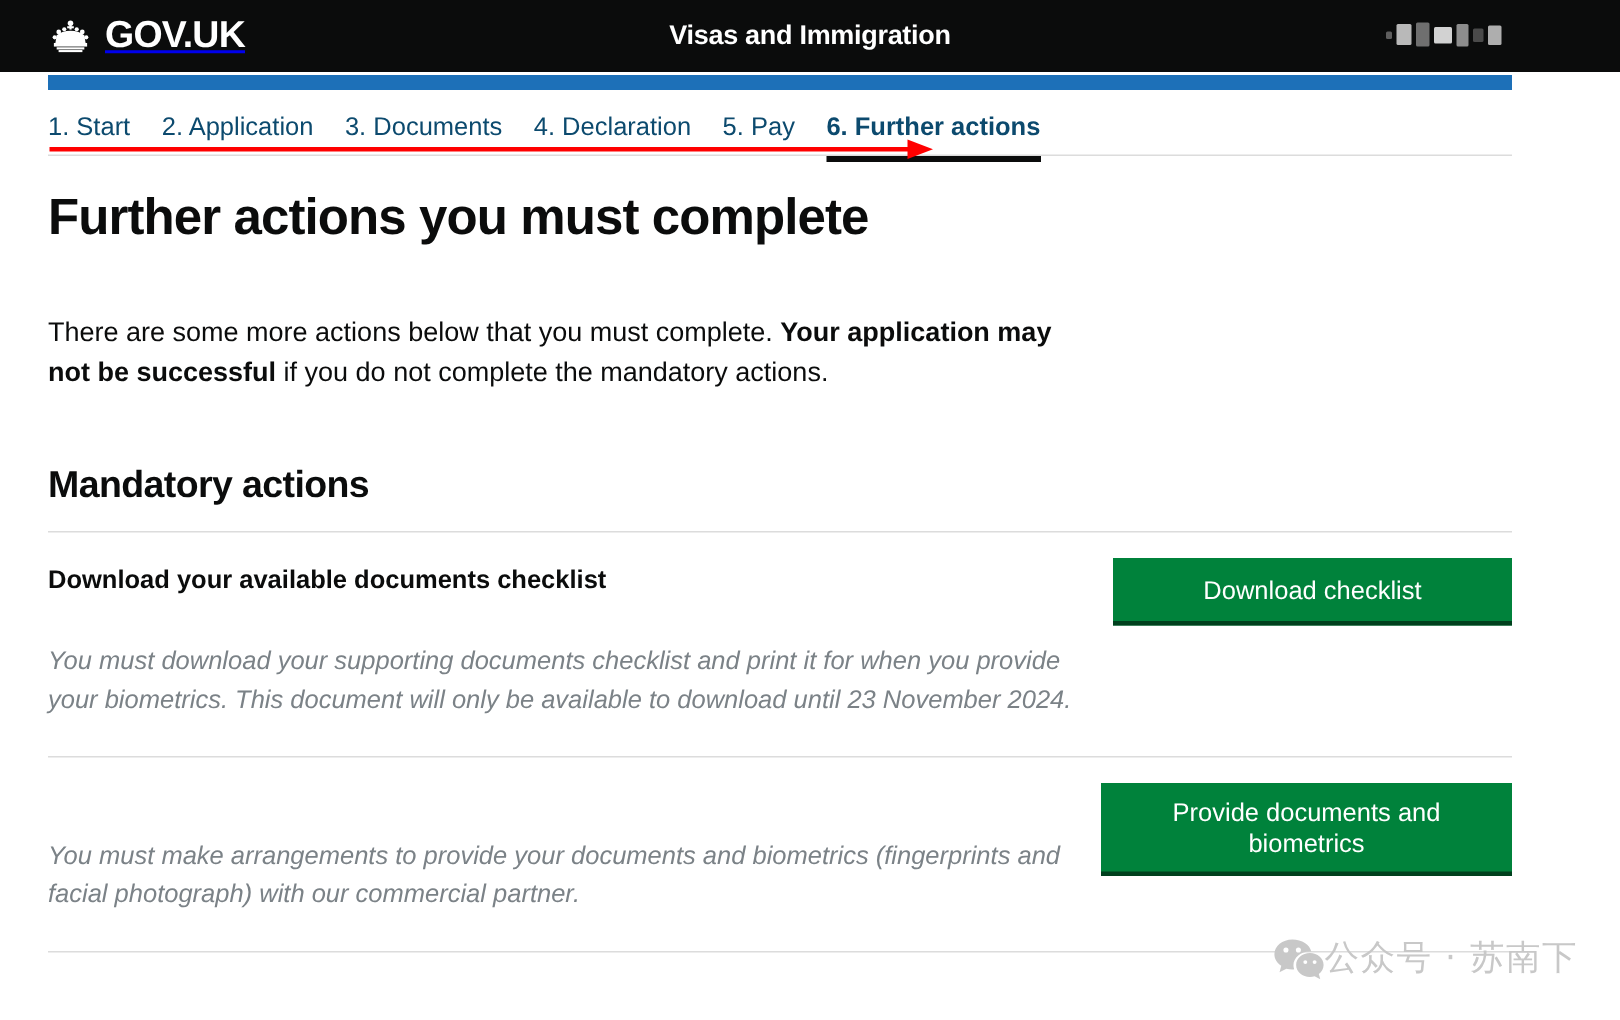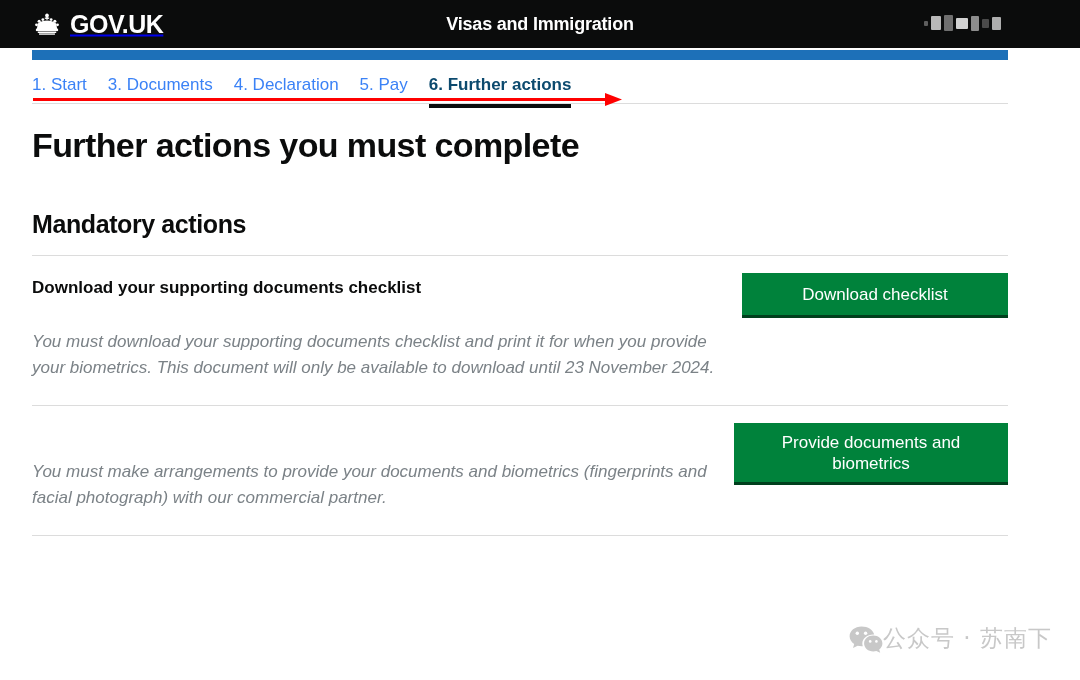--- a/index.html
+++ b/index.html
@@ -58,21 +58,21 @@
   }
 
   
   .step-nav {
     position:absolute; left:32px; top:74px;
     width:976px; height:30px;
     display:flex; align-items:flex-start;
   }
   .step {
     font-size:17px;
-    color:#3b82f6;
+    color:#0c4a6e;
     padding:0 0 9px 0;
     margin-right:21px;
     white-space:nowrap;
     border-bottom:4px solid transparent;
     line-height:1.25;
   }
   .step.active {
     color:#0c4a6e;
     font-weight:bold;
     border-bottom:4px solid #0b0c0c;
@@ -212,43 +212,47 @@
     <span class="redact-blk" style="width:7px;height:9px;background:#4a4a4a;"></span>
     <span class="redact-blk" style="width:9px;height:13px;background:#aeaeae;"></span>
   </div>
 </div>
 
 <div class="blue-bar"></div>
 
 <div class="step-rule"></div>
 <nav class="step-nav">
   <div class="step">1. Start</div>
+  <div class="step">2. Application</div>
   <div class="step">3. Documents</div>
   <div class="step">4. Declaration</div>
   <div class="step">5. Pay</div>
   <div class="step active">6. Further actions</div>
 </nav>
 
 <div class="annotation-arrow">
   <svg width="600" height="20" viewBox="0 0 600 20" aria-hidden="true">
     <line x1="3" y1="9.5" x2="578" y2="9.5" stroke="#ff0000" stroke-width="3"></line>
     <polygon points="575,3 592,9.5 575,16" fill="#ff0000"></polygon>
   </svg>
 </div>
 
 <main class="content">
 
   <h1 class="page-title">Further actions you must complete</h1>
 
+  <p class="intro">
+    <span>There are some more actions below that you must complete. </span><b>Your application may not be successful</b><span> if you do not complete the mandatory actions.</span>
+  </p>
 
   <h2 class="section-title">Mandatory actions</h2>
   <div class="divider"></div>
 
   <section class="action-row">
-    <div class="action-heading">Download your supporting documents checklist</div>
+    <div class="action-heading">Download your available documents checklist</div>
     <button class="action-button">Download checklist</button>
     <p class="action-desc">You must download your supporting documents checklist and print it for when you provide your biometrics. This document will only be available to download until 23 November 2024.</p>
   </section>
   <div class="divider" style="margin-top:24px;"></div>
 
   <section class="action-row">
     <button class="action-button two-line" style="width:274px;">Provide documents and biometrics</button>
     <p class="action-desc" style="margin-top:32px;">You must make arrangements to provide your documents and biometrics (fingerprints and facial photograph) with our commercial partner.</p>
   </section>
   <div class="divider" style="margin-top:25px;"></div>

